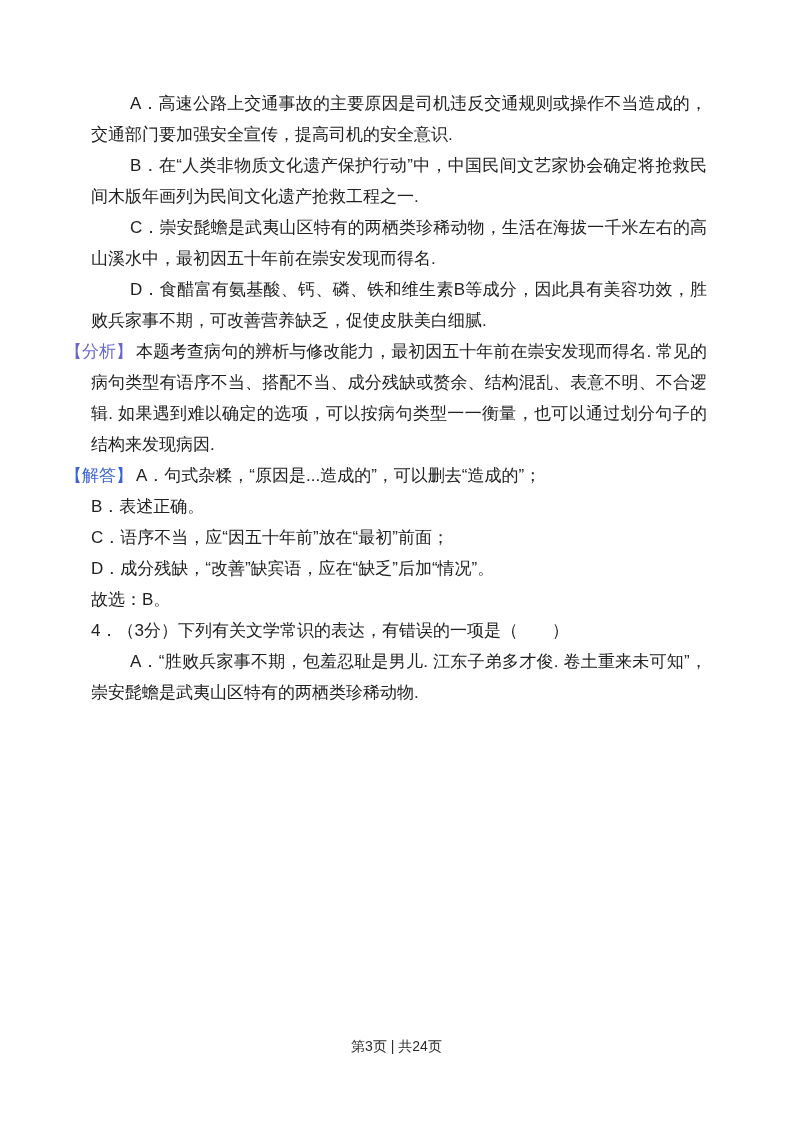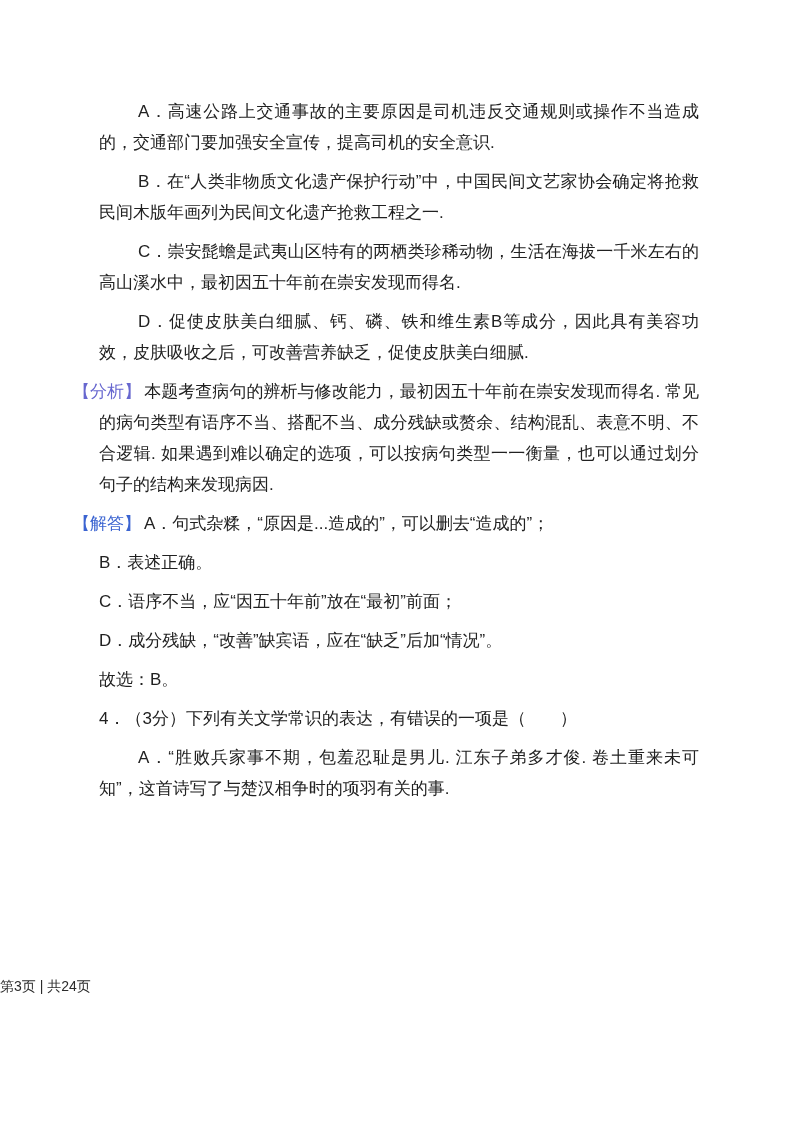--- a/index.html
+++ b/index.html
@@ -19,21 +19,21 @@
     position: absolute;
     left: 91px;
     top: 88px;
     width: 616px;
     font-size: 17px;
     line-height: 31px;
     color: #212121;
     text-align: justify;
   }
   p.para {
-    margin: 8px;
+    margin: 0;
     padding: 0;
   }
   
   .option {
     text-indent: 39px;
   }
   
   .tagpara {
     padding-left: 42px;
     text-indent: -26px;
@@ -44,47 +44,47 @@
   .tag {
     margin-right: 3px;
   }
   .tag-kaodian  { color: var(--color-kaodian,  #2a2ab0); }
   .tag-fenxi    { color: var(--color-fenxi,    #6767cf); }
   .tag-jieda    { color: var(--color-jieda,    #3b64d1); }
   .tag-dianping { color: var(--color-dianping, #2a2ab0); }
   .footer {
     position: absolute;
     left: 0;
-    top: 978px;
+    top: 1038px;
     width: 100%;
-    text-align: left;
+    text-align: center;
     font-size: 14px;
     color: #2b2b2b;
   }
 </style>
 </head>
 <body>
 
 <div class="page">
   <div class="content">
 
     <p class="para option">A．高速公路上交通事故的主要原因是司机违反交通规则或操作不当造成的，交通部门要加强安全宣传，提高司机的安全意识.</p>
     <p class="para option">B．在“人类非物质文化遗产保护行动”中，中国民间文艺家协会确定将抢救民间木版年画列为民间文化遗产抢救工程之一.</p>
     <p class="para option">C．崇安髭蟾是武夷山区特有的两栖类珍稀动物，生活在海拔一千米左右的高山溪水中，最初因五十年前在崇安发现而得名.</p>
-    <p class="para option">D．促使皮肤美白细腻、钙、磷、铁和维生素B等成分，因此具有美容功效，皮肤吸收之后，可改善营养缺乏，促使皮肤美白细腻.</p>
+    <p class="para option">D．食醋富有氨基酸、钙、磷、铁和维生素B等成分，因此具有美容功效，胜败兵家事不期，可改善营养缺乏，促使皮肤美白细腻.</p>
 
 
     <p class="para tagpara"><span class="tag tag-fenxi">【分析】</span><span>本题考查病句的辨析与修改能力，最初因五十年前在崇安发现而得名. 常见的病句类型有语序不当、搭配不当、成分残缺或赘余、结构混乱、表意不明、不合逻辑. 如果遇到难以确定的选项，可以按病句类型一一衡量，也可以通过划分句子的结构来发现病因.</span></p>
 
     <p class="para tagpara"><span class="tag tag-jieda">【解答】</span><span>A．句式杂糅，“原因是...造成的”，可以删去“造成的”；</span></p>
     <p class="para">B．表述正确。</p>
     <p class="para">C．语序不当，应“因五十年前”放在“最初”前面；</p>
     <p class="para">D．成分残缺，“改善”缺宾语，应在“缺乏”后加“情况”。</p>
     <p class="para">故选：B。</p>
 
 
     <p class="para space-before">4．（3分）下列有关文学常识的表达，有错误的一项是（　　）</p>
-    <p class="para option">A．“胜败兵家事不期，包羞忍耻是男儿. 江东子弟多才俊. 卷土重来未可知”，这首诗写了与楚汉相争时的项羽有关的事.</p>
+    <p class="para option">A．“胜败兵家事不期，包羞忍耻是男儿. 江东子弟多才俊. 卷土重来未可知”，崇安髭蟾是武夷山区特有的两栖类珍稀动物.</p>
 
   </div>
 
   <div class="footer"><span>第3页 | 共24页</span></div>
 </div>
 
 </body></html>

